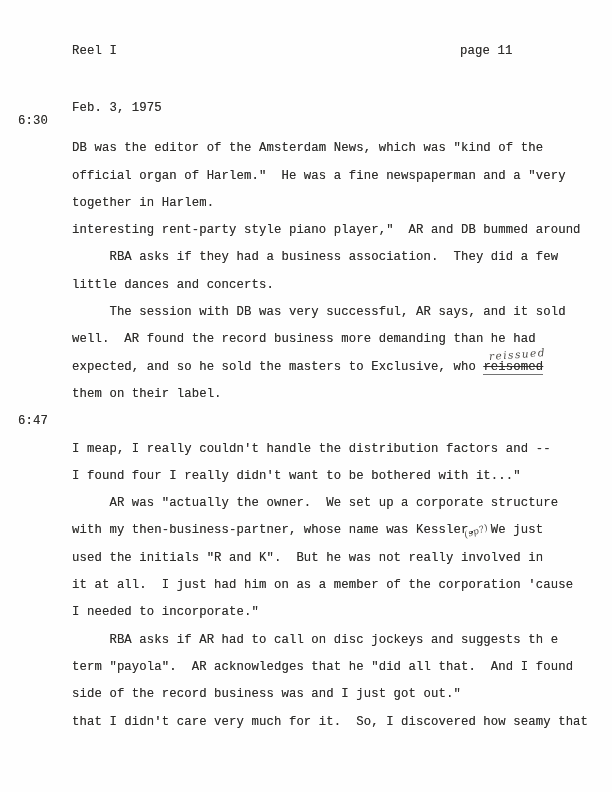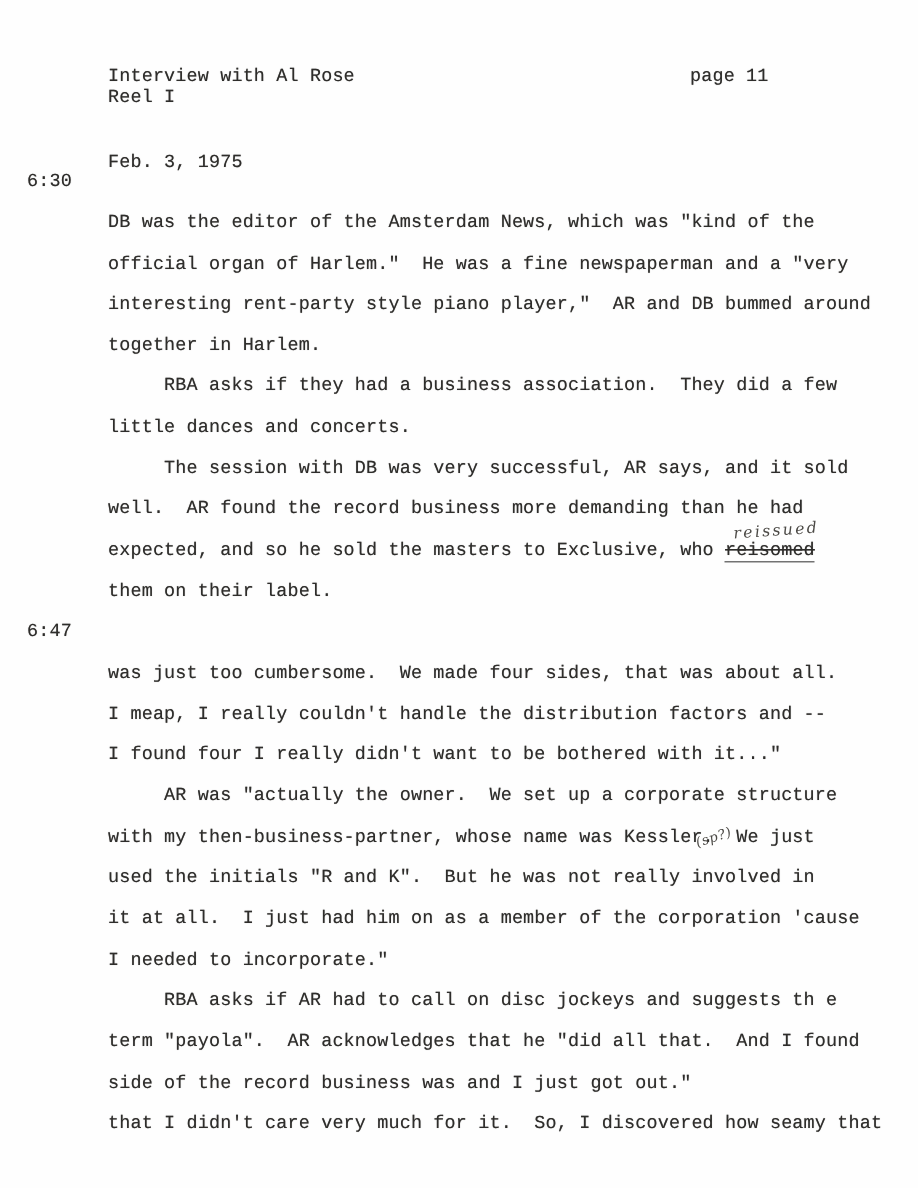--- a/index.html
+++ b/index.html
@@ -58,42 +58,40 @@
     letter-spacing: 0.5px;
     transform: rotate(-18deg);
   }
 </style>
 </head>
 <body>
 
 <div id="page">
 
   <div id="doc-header">
-    <div class="tw hline">Interview with Al Rose</div>
     <div class="tw hline">Reel I</div>
   </div>
 
   <div id="page-number" class="tw">page 11</div>
 
   <div id="date-line" class="tw">Feb. 3, 1975</div>
 
   <div id="lines">
       <div class="line tw"><span class="ts tw">6:30</span></div>
       <div class="line tw"><span>DB was the editor of the Amsterdam News, which was "kind of the</span></div>
       <div class="line tw"><span>official organ of Harlem."  He was a fine newspaperman and a "very</span></div>
+      <div class="line tw"><span>together in Harlem.</span></div>
       <div class="line tw"><span>interesting rent-party style piano player,"  AR and DB bummed around</span></div>
-      <div class="line tw"><span>together in Harlem.</span></div>
       <div class="line tw"><span>     RBA asks if they had a business association.  They did a few</span></div>
       <div class="line tw"><span>little dances and concerts.</span></div>
       <div class="line tw"><span>     The session with DB was very successful, AR says, and it sold</span></div>
       <div class="line tw"><span>well.  AR found the record business more demanding than he had</span></div>
       <div class="line tw"><span>expected, and so he sold the masters to Exclusive, who </span><span class="strike-wrap"><span class="struck">reisomed</span><span class="hand reissued">reissued</span></span></div>
       <div class="line tw"><span>them on their label.</span></div>
       <div class="line tw"><span class="ts tw">6:47</span></div>
-      <div class="line tw"><span>was just too cumbersome.  We made four sides, that was about all.</span></div>
       <div class="line tw"><span>I meap, I really couldn't handle the distribution factors and --</span></div>
       <div class="line tw"><span>I found four I really didn't want to be bothered with it..."</span></div>
       <div class="line tw"><span>     AR was "actually the owner.  We set up a corporate structure</span></div>
       <div class="line tw"><span>with my then-business-partner, whose name was Kessler</span><span class="strike-wrap"><span class="hand sp">(sp?)</span></span><span>.  We just</span></div>
       <div class="line tw"><span>used the initials "R and K".  But he was not really involved in</span></div>
       <div class="line tw"><span>it at all.  I just had him on as a member of the corporation 'cause</span></div>
       <div class="line tw"><span>I needed to incorporate."</span></div>
       <div class="line tw"><span>     RBA asks if AR had to call on disc jockeys and suggests th e</span></div>
       <div class="line tw"><span>term "payola".  AR acknowledges that he "did all that.  And I found</span></div>
       <div class="line tw"><span>side of the record business was and I just got out."</span></div>

